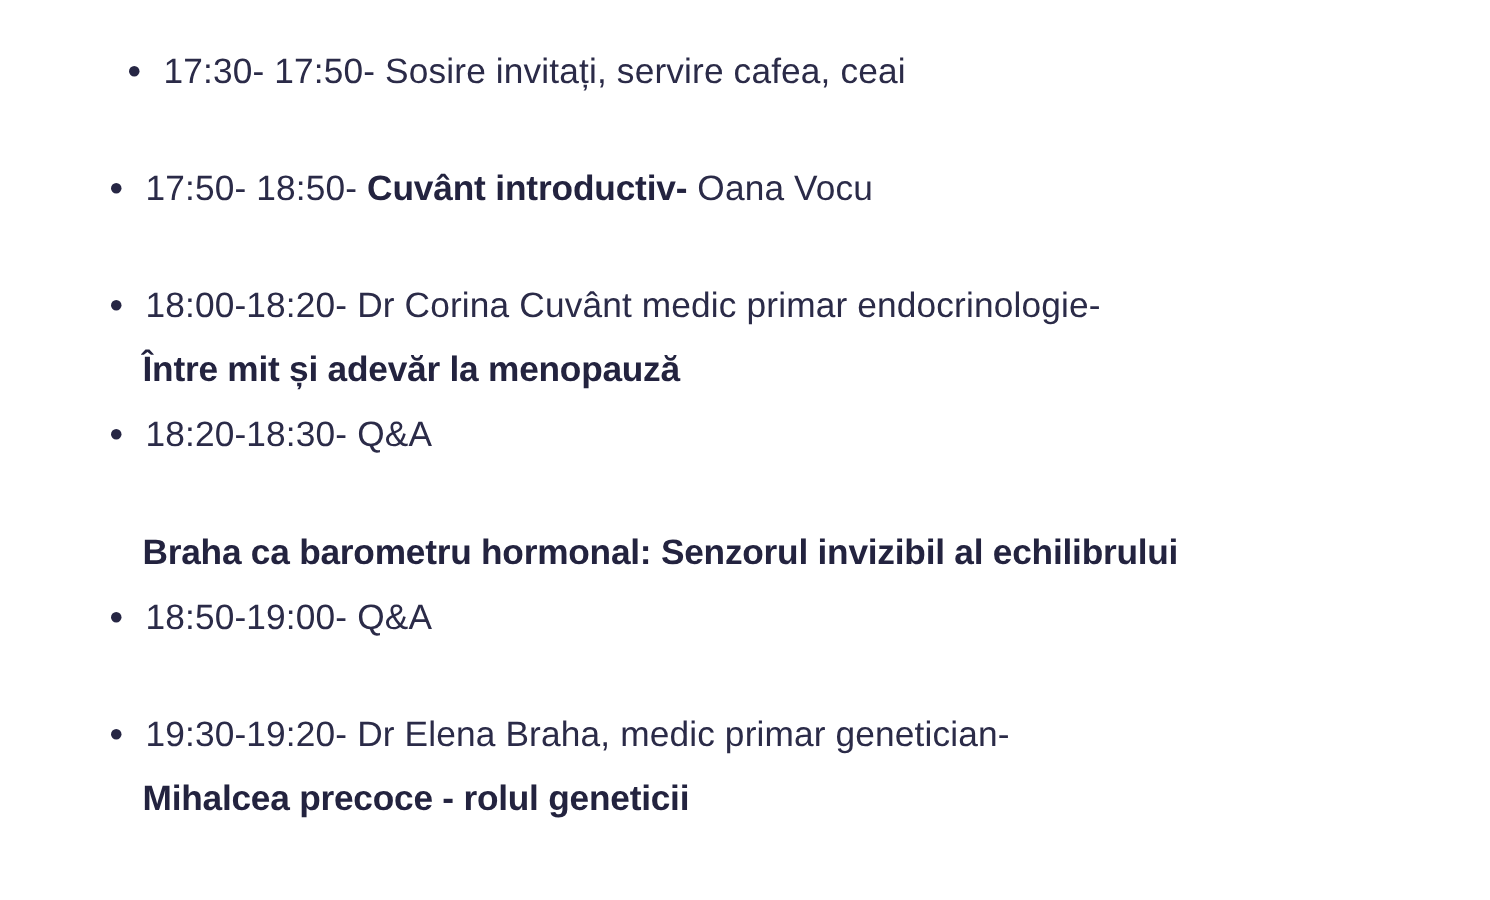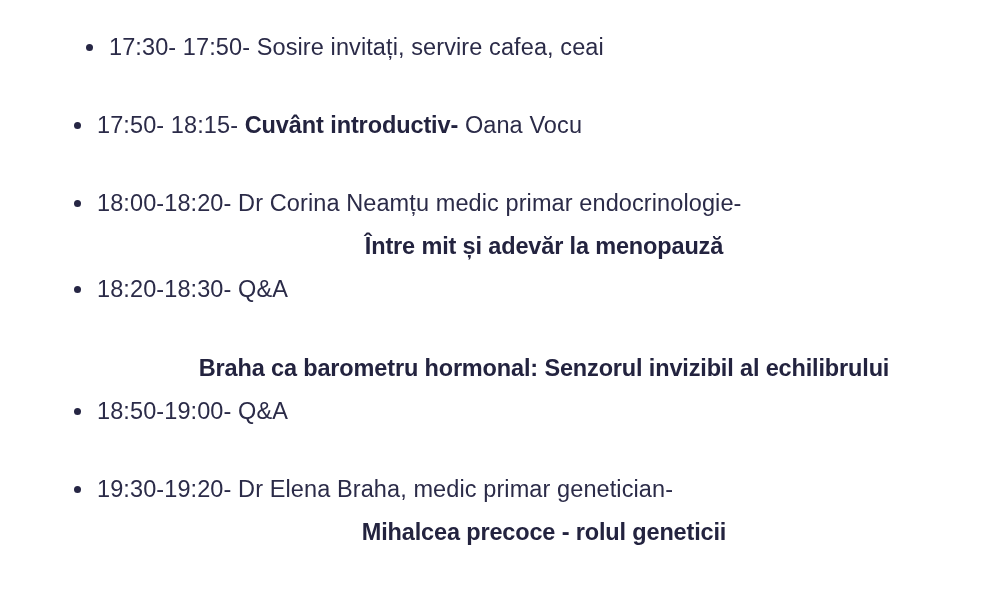--- a/index.html
+++ b/index.html
@@ -64,46 +64,45 @@
 
   
   .subtitle {
     padding-left: 95px;
     line-height: 44px;
     font-size: 23.5px;
     font-weight: 700;
     letter-spacing: -0.15px;
     color: #23233f;
     white-space: nowrap;
-    text-align: center;
   }
 </style>
 </head>
 <body>
 
 <div id="agenda">
 
   <div class="group first">
     <div class="entry">
       <span class="bullet"></span>
       <span class="line-text"><span>17:30- 17:50- </span><span>Sosire invitați, servire cafea, ceai</span></span>
     </div>
   </div>
 
   <div class="group gap-lg">
     <div class="entry">
       <span class="bullet"></span>
-      <span class="line-text"><span>17:50- 18:15- </span><span class="em">Cuvânt introductiv-</span><span> Oana Vocu</span></span>
+      <span class="line-text"><span>17:50- 18:50- </span><span class="em">Cuvânt introductiv-</span><span> Oana Vocu</span></span>
     </div>
   </div>
 
   <div class="group gap-lg">
     <div class="entry">
       <span class="bullet"></span>
-      <span class="line-text"><span>18:00-18:20- </span><span>Dr Corina Neamțu medic primar endocrinologie-</span></span>
+      <span class="line-text"><span>18:00-18:20- </span><span>Dr Corina Cuvânt medic primar endocrinologie-</span></span>
     </div>
     <div class="subtitle">Între mit și adevăr la menopauză</div>
     <div class="entry">
       <span class="bullet"></span>
       <span class="line-text"><span>18:20-18:30- </span><span>Q&amp;A</span></span>
     </div>
   </div>
 
   <div class="group gap-lg">
     <div class="subtitle">Braha ca barometru hormonal: Senzorul invizibil al echilibrului</div>

